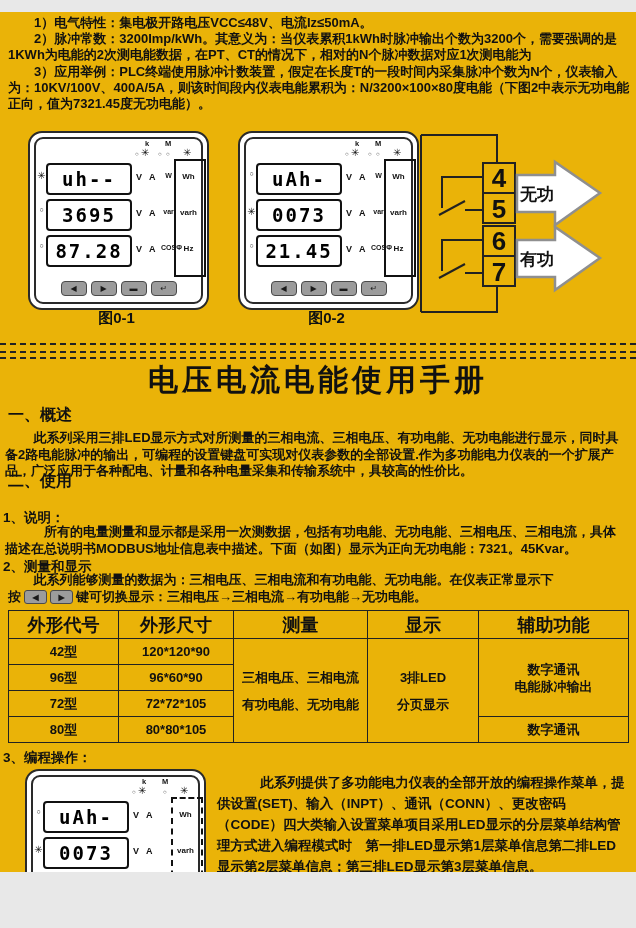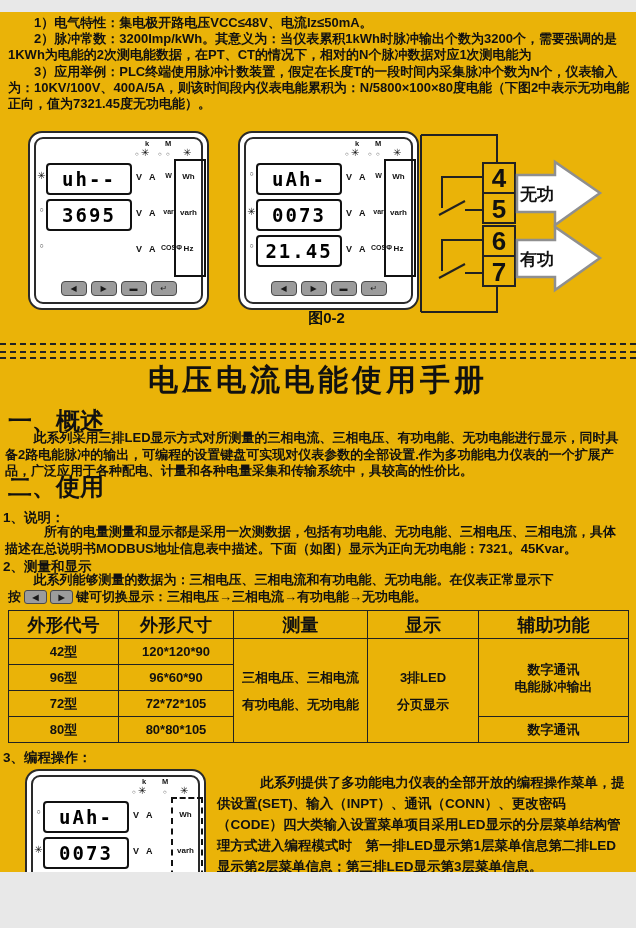--- a/index.html
+++ b/index.html
@@ -33,21 +33,21 @@
   .mtop .slab{position:absolute;font-size:7.5px;font-weight:bold;}
   .btnrow{position:absolute;left:0;bottom:6px;width:100%;display:flex;justify-content:center;gap:4px;}
   .mbtn{width:24px;height:13px;background:#9c9c9c;border:1px solid #4a4a4a;border-radius:4px;
         display:flex;align-items:center;justify-content:center;font-size:8px;color:#1a1a1a;}
   .fig-caption{position:absolute;width:177px;text-align:center;font-weight:bold;font-size:15px;}
   
   .sep{position:absolute;left:0;width:636px;border-top:2px dashed #222;}
   
   .doc-title{position:absolute;left:0;top:348px;width:636px;text-align:center;
              font-family:"Liberation Serif",serif;font-weight:bold;font-size:30px;letter-spacing:4px;}
-  .h1{position:absolute;left:8px;font-family:Liberation Sans, sans-serif;font-weight:bold;font-size:24px;}
+  .h1{position:absolute;left:8px;font-family:Liberation Sans, sans-serif;font-weight:bold;font-size:16px;}
   .h2{position:absolute;left:3px;font-weight:bold;font-size:13.5px;}
   .body-p{position:absolute;left:5px;width:622px;font-size:13px;font-weight:bold;line-height:16.5px;margin:0;}
   .ind2{text-indent:2.2em;}.ind3{text-indent:3em;}
   .keyline{position:absolute;left:8px;top:576px;width:622px;font-size:13px;font-weight:bold;
            display:flex;align-items:center;gap:3px;}
   .inline-btn{display:inline-flex;width:21px;height:12px;background:#9c9c9c;border:1px solid #4a4a4a;
               border-radius:3px;align-items:center;justify-content:center;font-size:8px;color:#1a1a1a;}
   
   table.spec{position:absolute;left:8px;top:598px;width:620px;border-collapse:collapse;table-layout:fixed;}
   table.spec th,table.spec td{border:1.5px solid #222;text-align:center;font-weight:bold;padding:0;}
@@ -64,39 +64,40 @@
   .wiring text{font-family:"Liberation Sans",sans-serif;font-weight:bold;}
 </style>
 </head>
 <body>
 
 <div class="page">
 
   <div class="intro">
     <p>1）电气特性：集电极开路电压VCC≤48V、电流Iz≤50mA。</p>
     <p>2）脉冲常数：3200Imp/kWh。其意义为：当仪表累积1kWh时脉冲输出个数为3200个，需要强调的是1KWh为电能的2次测电能数据，在PT、CT的情况下，相对的N个脉冲数据对应1次测电能为</p>
-    <p>3）应用举例：PLC终端使用脉冲计数装置，假定在长度T的一段时间内采集脉冲个数为N个，仪表输入为：10KV/100V、400A/5A，则该时间段内仪表电能累积为：N/5800×100×80度电能（下图2中表示无功电能正向，值为7321.45度无功电能）。</p>
+    <p>3）应用举例：PLC终端使用脉冲计数装置，假定在长度T的一段时间内采集脉冲个数为N个，仪表输入为：10KV/100V、400A/5A，则该时间段内仪表电能累积为：N/3200×100×80度电能（下图2中表示无功电能正向，值为7321.45度无功电能）。</p>
   </div>
 
   <div class="meter" style="left:28px;top:119px;">
     <div class="meter-inner">
       <div class="mtop">
         <span class="sdot" style="left:99px;top:12px;">○</span>
         <span class="slab" style="left:109px;top:0;">k</span>
         <span class="sflash" style="left:105px;top:8px;">✳</span>
         <span class="sdot" style="left:122px;top:12px;">○</span>
         <span class="slab" style="left:129px;top:0;">M</span>
         <span class="sdot" style="left:130px;top:12px;">○</span>
         <span class="sflash" style="left:147px;top:8px;">✳</span>
       </div>
       <span class="ind flash i1">✳</span>
       <span class="ind dot i2">○</span>
       <span class="ind dot i3">○</span>
       <div class="lcd r1">uh--</div>
       <div class="lcd r2">3695</div>
+      <div class="lcd r3">87.28</div>
       <span class="u uv t1">V</span>
       <span class="u ua t1">A</span>
       <span class="u u3 uw t1">W</span>
       <span class="u uv t2">V</span>
       <span class="u ua t2">A</span>
       <span class="u u3 uw t2">var</span>
       <span class="u uv t3">V</span>
       <span class="u ua t3">A</span>
       <span class="u u3 uw t3">COSΦ</span>
       <div class="ubox"></div>
@@ -104,20 +105,21 @@
       <span class="ubx t2">varh</span>
       <span class="ubx t3">Hz</span>
       <div class="btnrow">
         <span class="mbtn">◀</span>
         <span class="mbtn">▶</span>
         <span class="mbtn">▬</span>
         <span class="mbtn">↵</span>
       </div>
     </div>
   </div>
+  <div class="fig-caption" style="left:28px;top:297px;">图0-1</div>
 
   <div class="meter" style="left:238px;top:119px;">
     <div class="meter-inner">
       <div class="mtop">
         <span class="sdot" style="left:99px;top:12px;">○</span>
         <span class="slab" style="left:109px;top:0;">k</span>
         <span class="sflash" style="left:105px;top:8px;">✳</span>
         <span class="sdot" style="left:122px;top:12px;">○</span>
         <span class="slab" style="left:129px;top:0;">M</span>
         <span class="sdot" style="left:130px;top:12px;">○</span>

